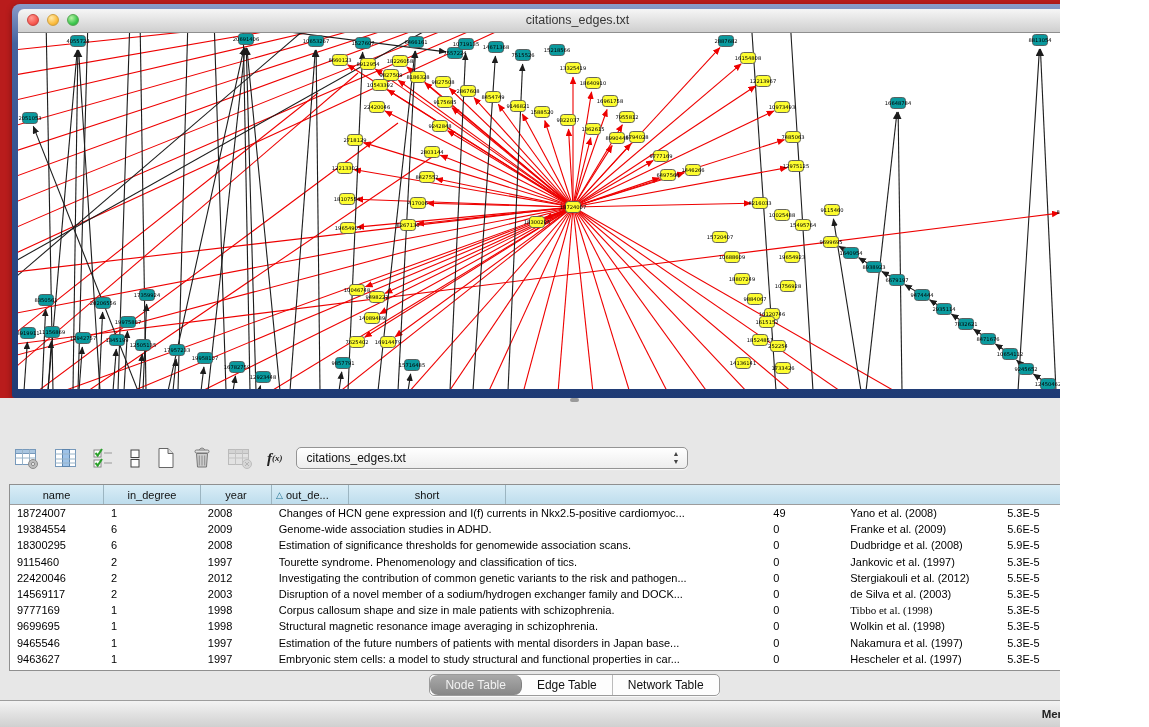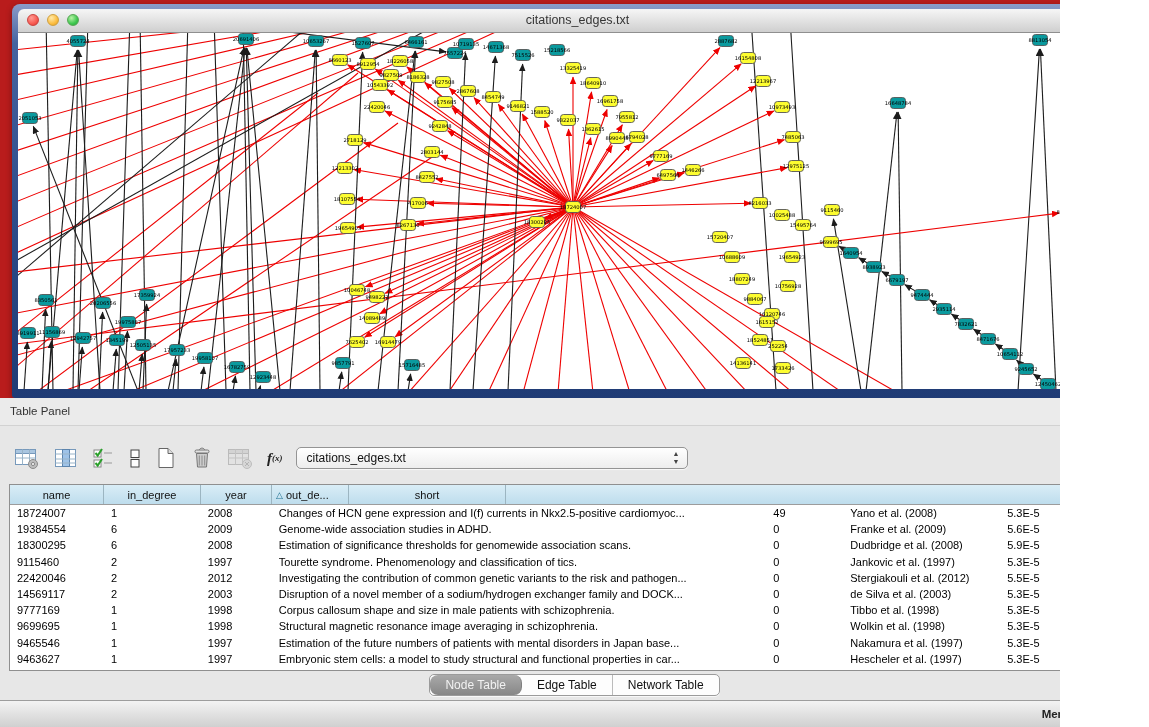--- a/index.html
+++ b/index.html
@@ -689,25 +689,20 @@
               <text x="12" y="86.8" text-anchor="middle" font-size="5.2" fill="#000" font-family="DejaVu Sans, sans-serif">2051053</text>
             </g>
           </g>
       </svg>
       <div class="grip"></div>
     </div>
   </div>
 
   <div class="bottom">
     <div class="splitter-dot"></div>
-    <div class="panel-header">
-      <span class="panel-title">Table Panel</span>
-      <span class="float-ic"></span>
-      <span class="close-ic">✕</span>
-    </div>
 
     <div class="toolbar">
       <span class="tool-btn">
         <svg width="27" height="23">
             <rect x="1.5" y="2.5" width="20" height="15" fill="#fff" stroke="#7799bb"></rect>
             <rect x="1.5" y="2.5" width="20" height="4" fill="#aac6e0" stroke="#7799bb"></rect>
             <path d="M1.5 11h20M8.5 2.5v15M15.5 2.5v15" stroke="#9ab4c8" fill="none"></path>
             <circle cx="19" cy="17" r="4.5" fill="#bdbdbd" stroke="#8a8a8a"></circle>
             <circle cx="19" cy="17" r="1.6" fill="#eee" stroke="#8a8a8a"></circle>
           </svg>
@@ -843,21 +838,21 @@
             <div class="td" style="width: 77px;">0</div>
             <div class="td" style="width: 157px;">de Silva et al. (2003)</div>
             <div class="td" style="width: 117px;">5.3E-5</div>
           </div>
           <div class="tr">
             <div class="td" style="width: 94px;">9777169</div>
             <div class="td" style="width: 97px;">1</div>
             <div class="td" style="width: 71px;">1998</div>
             <div class="td" style="width: 495px;">Corpus callosum shape and size in male patients with schizophrenia.</div>
             <div class="td" style="width: 77px;">0</div>
-            <div class="td" style="width: 157px;">Tibbo et al. (1998)</div>
+            <div class="td" style="width: 157px; font-family: Liberation Serif, serif;">Tibbo et al. (1998)</div>
             <div class="td" style="width: 117px;">5.3E-5</div>
           </div>
           <div class="tr">
             <div class="td" style="width: 94px;">9699695</div>
             <div class="td" style="width: 97px;">1</div>
             <div class="td" style="width: 71px;">1998</div>
             <div class="td" style="width: 495px;">Structural magnetic resonance image averaging in schizophrenia.</div>
             <div class="td" style="width: 77px;">0</div>
             <div class="td" style="width: 157px;">Wolkin et al. (1998)</div>
             <div class="td" style="width: 117px;">5.3E-5</div>

